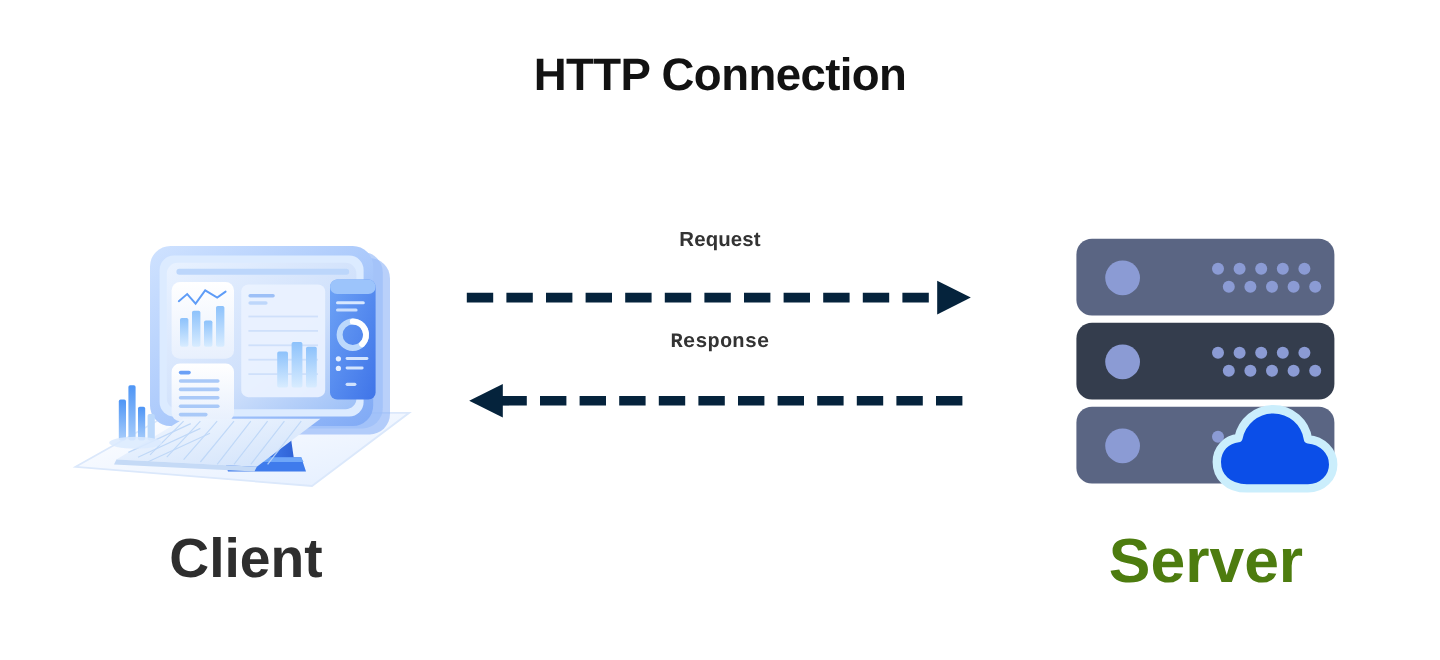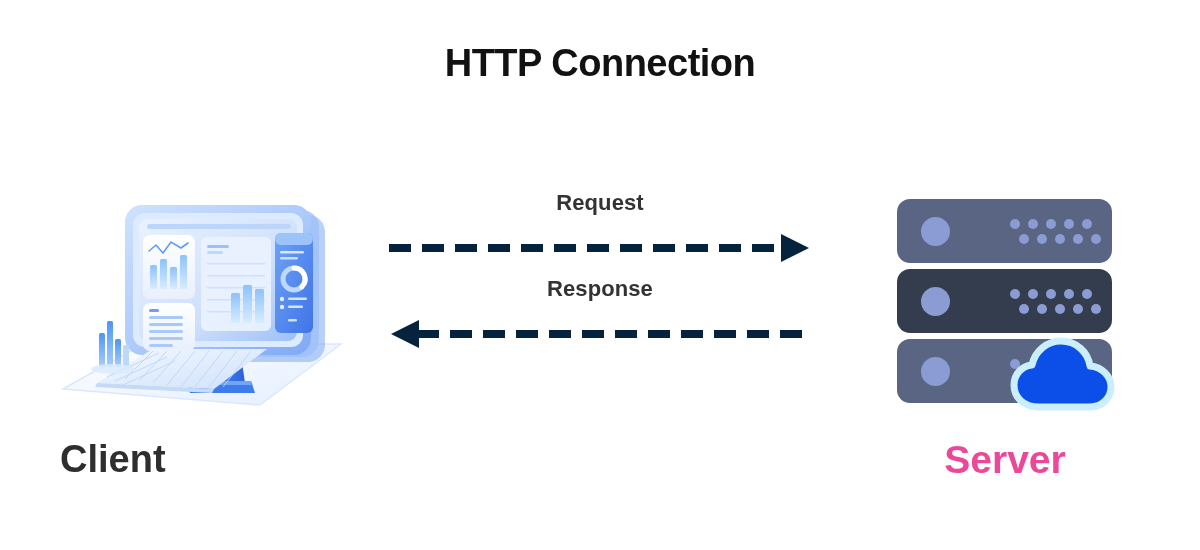--- a/index.html
+++ b/index.html
@@ -39,51 +39,51 @@
     width: 295px;
     height: 225px;
   }
   .client-illo svg { display: block; width: 100%; height: 100%; }
 
   .client-label {
     position: absolute;
     left: 60px;
     top: 438px;
     width: 290px;
-    text-align: left;
-    font-size: 38px;
+    text-align: center;
+    font-size: 46px;
     font-weight: bold;
     color: #2e2e2e;
   }
 
   
   .flows {
     position: absolute;
     left: 385px;
     top: 190px;
     width: 430px;
     height: 235px;
   }
   .flow {
     position: absolute;
     left: 0;
     width: 430px;
     height: 66px;
   }
   .flow-1 { top: 0; }
-  .flow-2 { top: 86px; }
+  .flow-2 { top: 86px; font-family: Liberation Mono, monospace; }
   .flow-3 { top: 172px; }
 
   .flow-label {
     position: absolute;
     left: 0;
     top: 0;
     width: 430px;
     text-align: center;
-    font-size: 22px;
+    font-size: 17px;
     font-weight: bold;
     color: #333333;
     letter-spacing: 0.1px;
   }
   .flow-line {
     position: absolute;
     left: 0;
     top: 44px;
     width: 430px;
     height: 28px;
@@ -149,23 +149,23 @@
     height: 82px;
   }
   .cloud svg { display: block; width: 100%; height: 100%; overflow: visible; }
 
   .server-label {
     position: absolute;
     left: 875px;
     top: 438px;
     width: 260px;
     text-align: center;
-    font-size: 39px;
+    font-size: 52px;
     font-weight: bold;
-    color: #ec4899;
+    color: #4d7c0f;
   }
 </style>
 </head>
 <body>
 
 <div class="title">HTTP Connection</div>
 
 <div class="client-illo">
   <svg viewBox="0 0 295 225" xmlns="http://www.w3.org/2000/svg">
     <defs>

